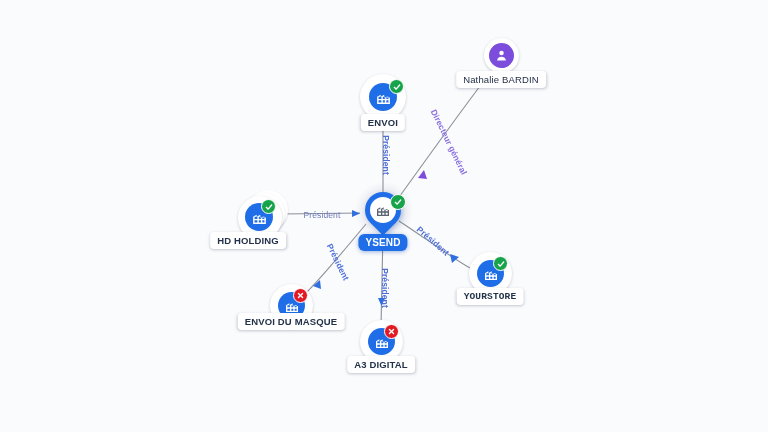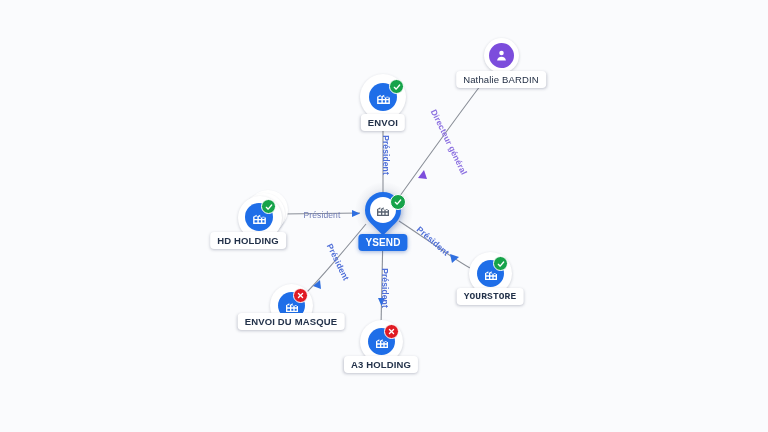--- a/index.html
+++ b/index.html
@@ -197,21 +197,21 @@
     <svg width="16" height="16" viewBox="0 0 24 24" fill="#ffffff" aria-hidden="true">
       <path d="M3 21V11l5-3v3l5-3v4h8v9H3zm2-2h4v-3H5v3zm0-5h4v-3H5v3zm6 5h3v-3h-3v3zm0-5h3v-3h-3v3zm5 5h3v-3h-3v3zm0-5h3v-3h-3v3z"></path>
     </svg>
   </div>
   <div class="badge ko" style="left:384px;top:324px;width:13px;height:13px;">
     <svg width="7" height="7" viewBox="0 0 24 24" fill="none" stroke="#fff" stroke-width="4.5" stroke-linecap="round">
         <line x1="5" y1="5" x2="19" y2="19"></line>
         <line x1="19" y1="5" x2="5" y2="19"></line>
       </svg>
   </div>
-  <div class="nlabel" style="left:381px;top:356px;">A3 HOLDING</div>
+  <div class="nlabel" style="left:381px;top:356px;">A3 DIGITAL</div>
 </div>
 
 <div class="node" style="left:0;top:0;">
   <div class="disc" style="left:469px;top:252px;width:43px;height:43px;"></div>
   <div class="ico company" style="left:477px;top:260px;width:27px;height:27px;">
     <svg width="16" height="16" viewBox="0 0 24 24" fill="#ffffff" aria-hidden="true">
       <path d="M3 21V11l5-3v3l5-3v4h8v9H3zm2-2h4v-3H5v3zm0-5h4v-3H5v3zm6 5h3v-3h-3v3zm0-5h3v-3h-3v3zm5 5h3v-3h-3v3zm0-5h3v-3h-3v3z"></path>
     </svg>
   </div>
   <div class="badge ok" style="left:493px;top:256px;width:13px;height:13px;">
@@ -230,14 +230,14 @@
       <svg width="16" height="16" viewBox="0 0 24 24" fill="#5a6472" aria-hidden="true">
         <path d="M3 21V11l5-3v3l5-3v4h8v9H3zm2-2h4v-3H5v3zm0-5h4v-3H5v3zm6 5h3v-3h-3v3zm0-5h3v-3h-3v3zm5 5h3v-3h-3v3zm0-5h3v-3h-3v3z"></path>
       </svg>
     </div>
   </div>
   <div class="badge ok" style="left:390px;top:194px;width:14px;height:14px;">
     <svg width="8" height="8" viewBox="0 0 24 24" fill="none" stroke="#fff" stroke-width="4" stroke-linecap="round" stroke-linejoin="round">
         <polyline points="4,13 9.5,18.5 20,6"></polyline>
       </svg>
   </div>
-  <div class="nlabel focus" style="left:383px;top:234px;">YSEND</div>
+  <div class="nlabel focus" style="left:383px;top:234px;border-radius:6px;">YSEND</div>
 </div>
 
 </body></html>

